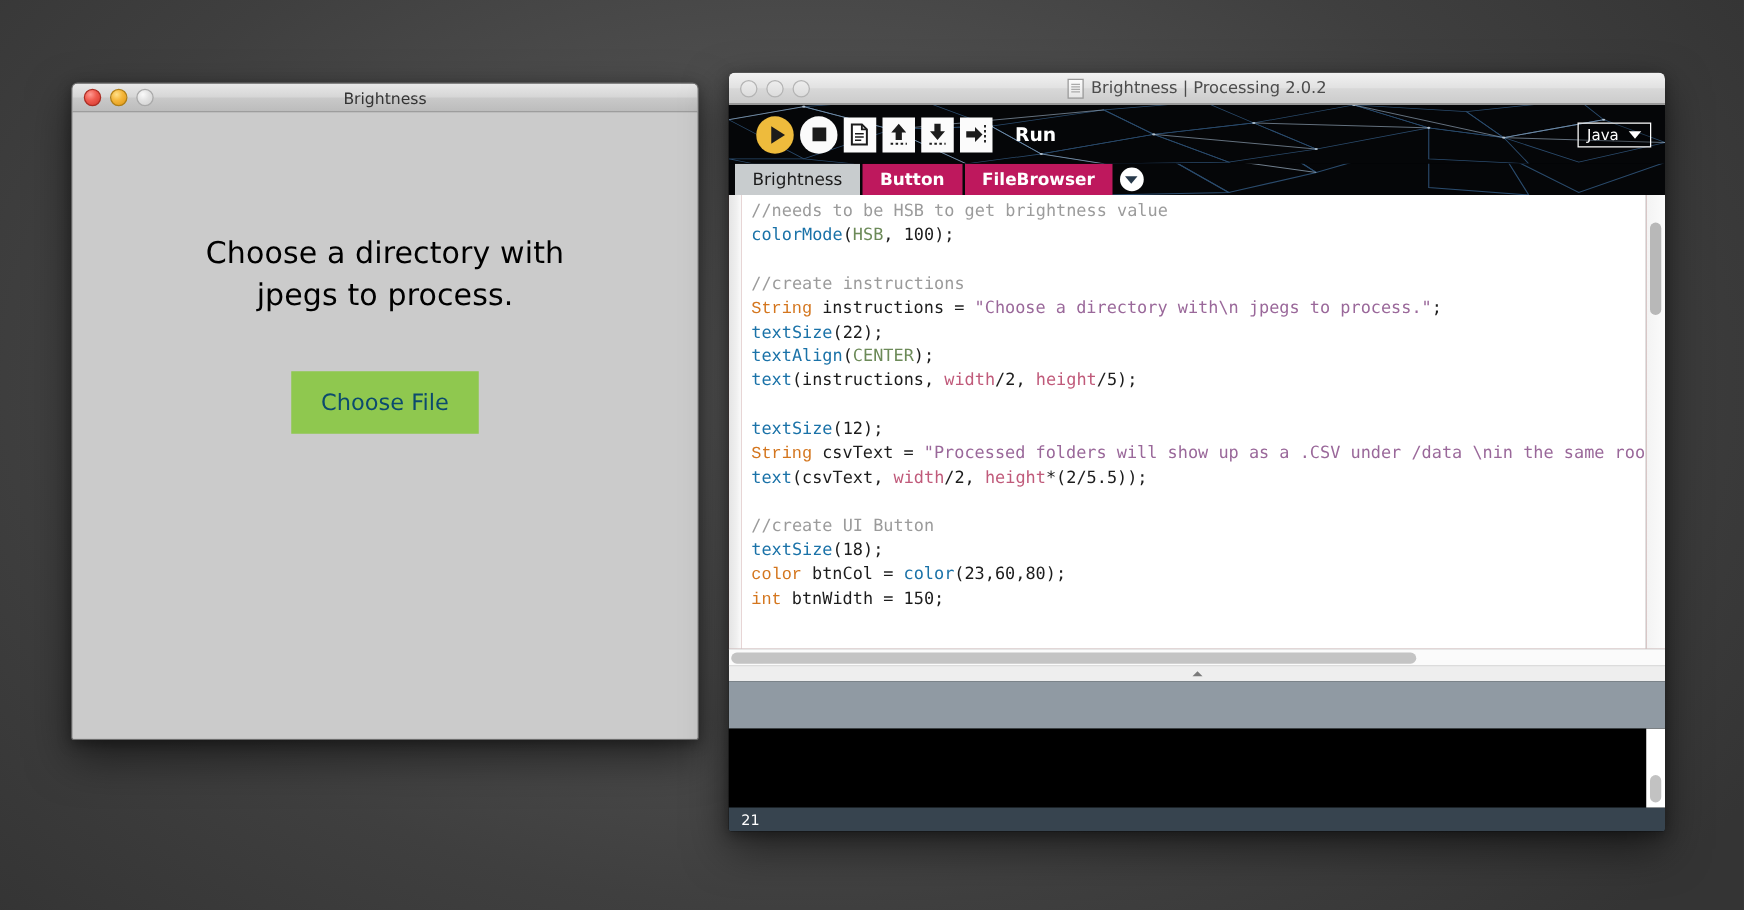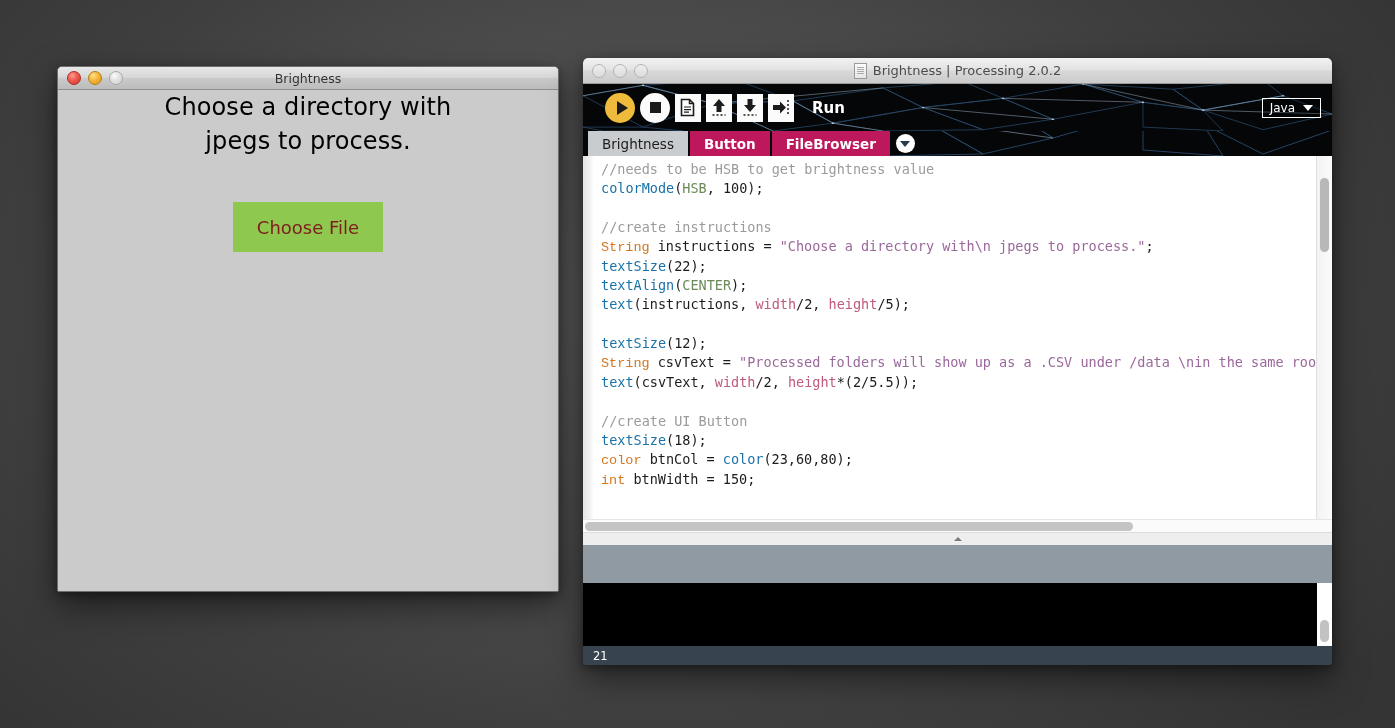--- a/index.html
+++ b/index.html
@@ -54,40 +54,41 @@
     font-family: "DejaVu Sans", sans-serif;
     pointer-events: none;
   }
   #sketch-canvas {
     height: 501px;
     background: #cbcbcb;
     position: relative;
     display: flex; flex-direction: column; align-items: center;
   }
   #sketch-instructions {
+    margin-top: 95px;
     text-align: center;
     font-size: 24px;
     color: #000;
     line-height: 1.42;
     font-family: "DejaVu Sans", sans-serif;
     letter-spacing: 0.1px;
   }
   #sketch-csvtext {
     margin-top: 29px;
     text-align: center;
     font-size: 12.5px;
     color: #000;
     line-height: 1.53;
     font-family: "DejaVu Sans", sans-serif;
   }
   #choose-file-button {
     margin-top: 44px;
     width: 150px; height: 50px;
     background: #8fc84f;
-    color: #7f1d1d;
+    color: #0c4a6e;
     display: flex; align-items: center; justify-content: center;
     font-size: 18px;
     font-family: "DejaVu Sans", sans-serif;
     cursor: pointer;
     user-select: none;
   }
 
   
   #pde-window {
     position: absolute;

